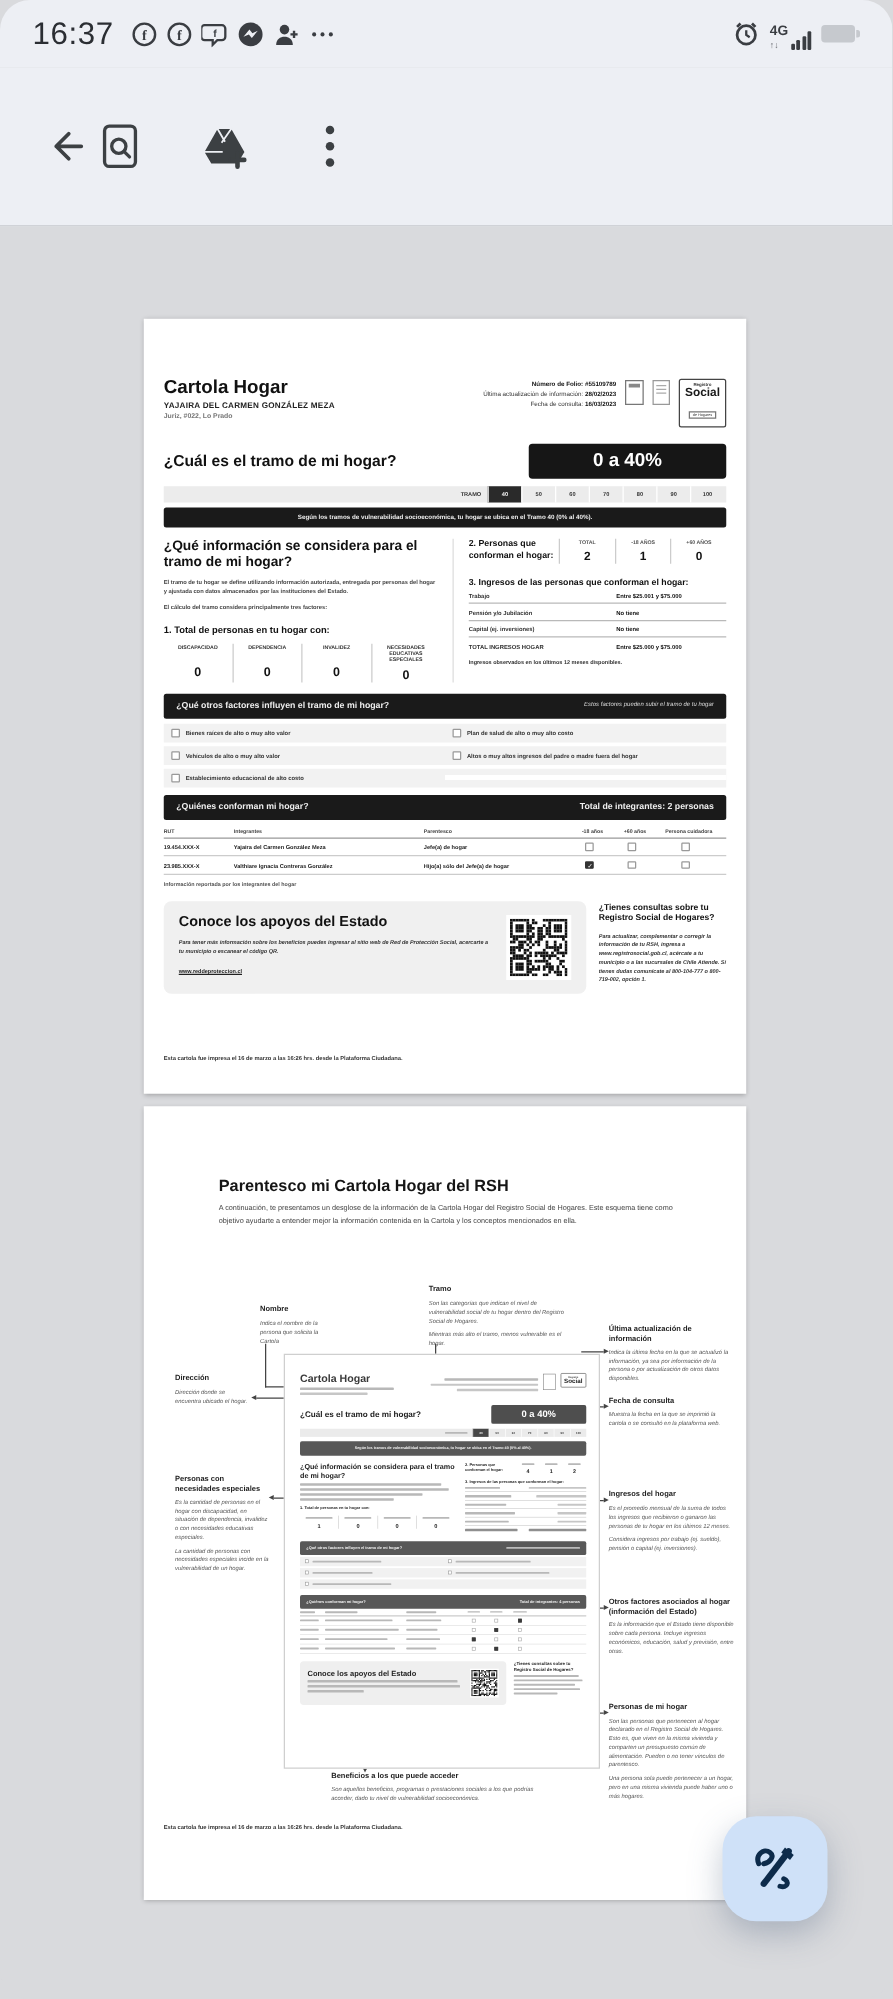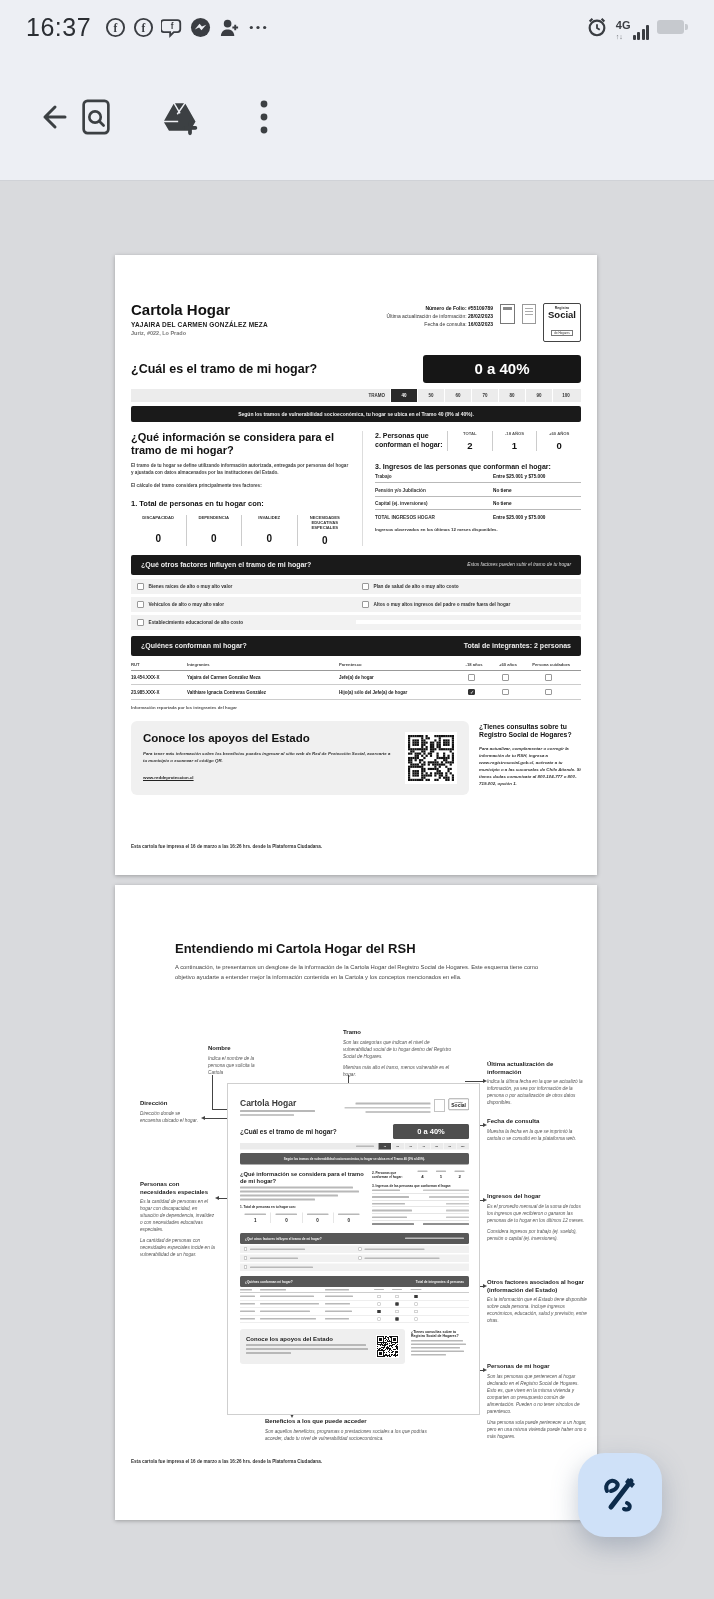--- a/index.html
+++ b/index.html
@@ -1,18 +1,18 @@
 <!DOCTYPE html>
 <html><head>
 <meta charset="utf-8">
 <style>
   * { margin:0; padding:0; box-sizing:border-box; }
   html,body { width:714px; height:1599px; }
   body { font-family:"Liberation Sans", sans-serif; background:#d9dadd; overflow:hidden; }
-  .screen { position:relative; width:714px; height:1599px; background:#d9dadd; overflow:hidden; }
+  .screen { position:relative; width:714px; height:1599px; background:#d9dadd; overflow:hidden;border-radius:24px; }
 
   
   .statusbar { position:absolute; top:0; left:0; right:0; height:54px; background:#edeff4;
     display:flex; align-items:center; padding:0 26px; color:#2b2e33; }
   .sb-time { font-size:25px; font-weight:500; letter-spacing:.5px; margin-right:14px; }
   .sb-icons { display:flex; align-items:center; gap:7px; }
   .sb-right { margin-left:auto; display:flex; align-items:center; gap:8px; }
   .sb-ico svg { display:block; }
   .net { display:flex; align-items:flex-end; gap:2px; }
   .net-4g { font-size:11px; font-weight:bold; color:#3a3d42; line-height:1;margin-top:14px; }
@@ -768,21 +768,21 @@
         <div class="consults">
           <div class="con-h">¿Tienes consultas sobre tu Registro Social de Hogares?</div>
           <div class="con-p">Para actualizar, complementar o corregir la información de tu RSH, ingresa a www.registrosocial.gob.cl, acércate a tu municipio o a las sucursales de Chile Atiende. Si tienes dudas comunícate al 800-104-777 o 800-719-002, opción 1.</div>
         </div>
       </div>
 
       <div class="p-footer">Esta cartola fue impresa el 16 de marzo a las 16:26 hrs. desde la Plataforma Ciudadana.</div>
     </div>
 
     <div class="sheet" id="sheet2">
-      <div class="p2-title">Entendiendo mi Cartola Hogar del RSH</div>
+      <div class="p2-title">Parentesco mi Cartola Hogar del RSH</div>
       <div class="p2-intro">A continuación, te presentamos un desglose de la información de la Cartola Hogar del Registro Social de Hogares.  Este esquema tiene como objetivo ayudarte a entender mejor la información contenida en la Cartola y los conceptos mencionados en ella.</div>
 
       <div class="diagram">
 
         <div class="ann" style="left:93px; top:160px; width:56px;">
           <h4>Nombre</h4>
           <p>Indica el nombre de la persona que solicita la Cartola</p>
         </div>
         <div class="ann" style="left:228px; top:144px; width:112px;">
           <h4>Tramo</h4>

